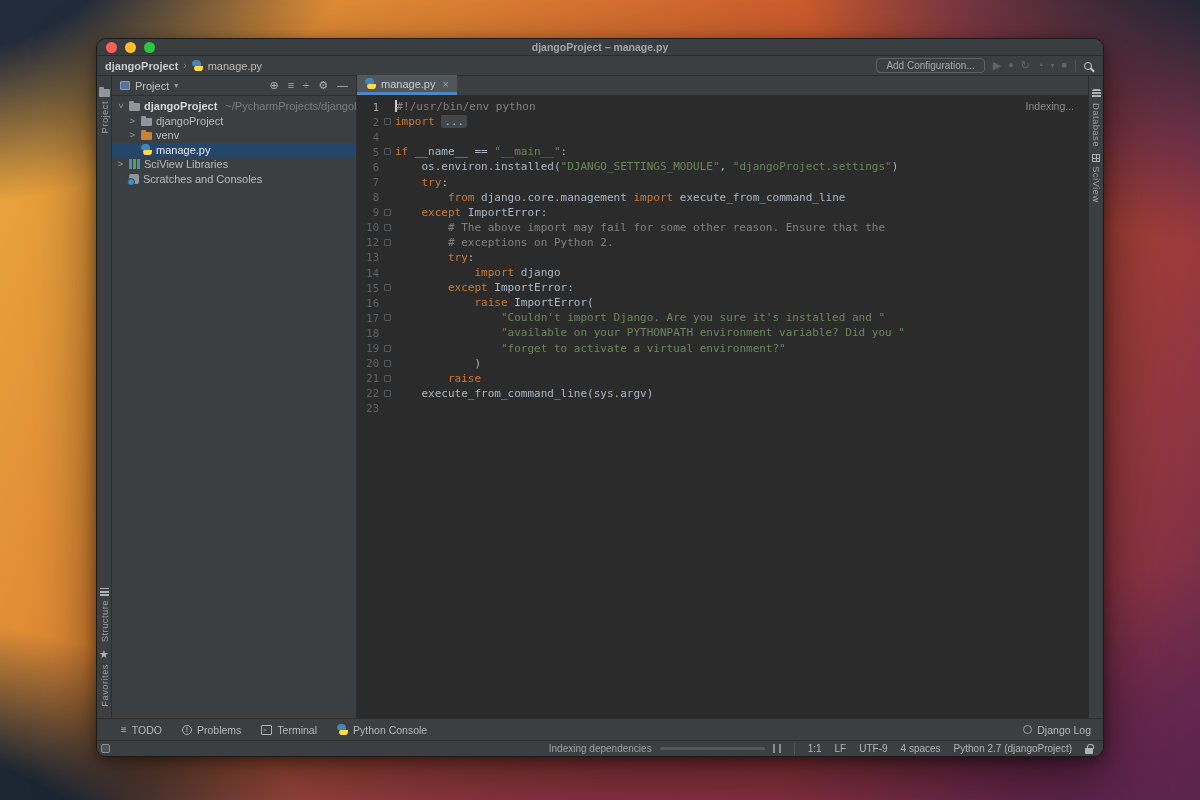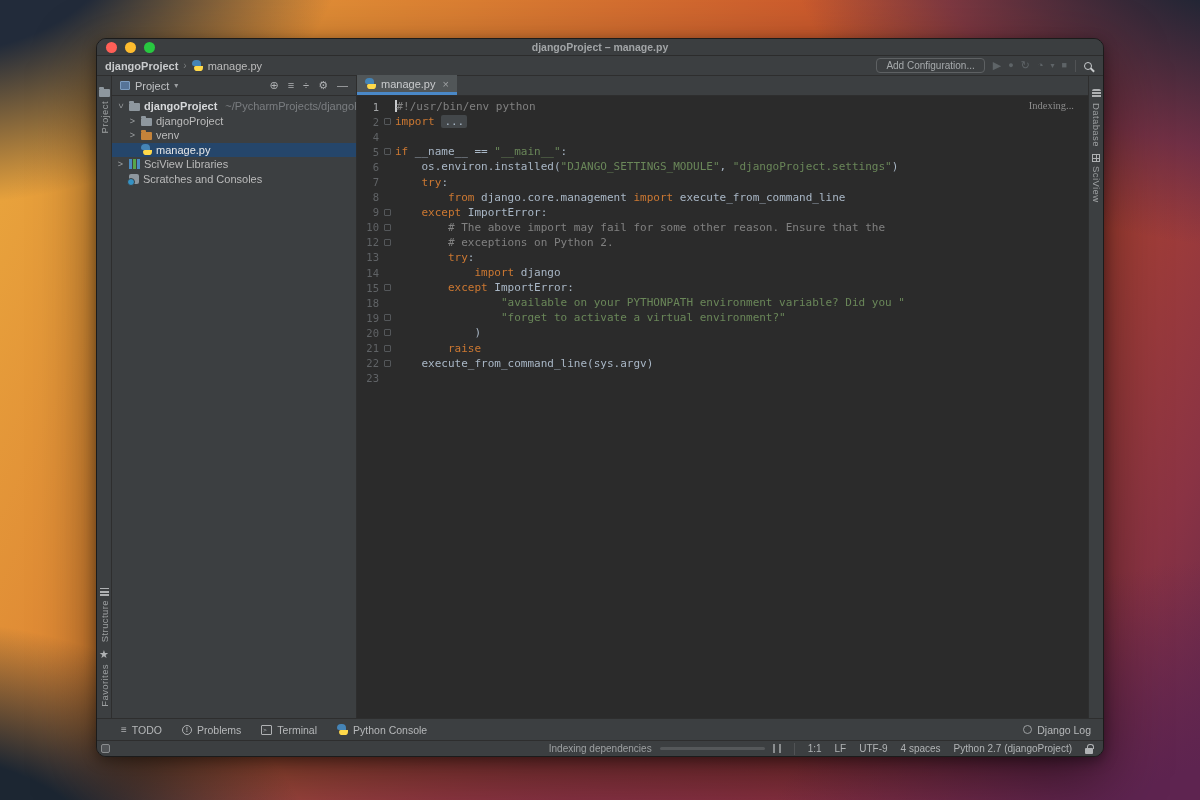--- a/index.html
+++ b/index.html
@@ -104,21 +104,21 @@
   .ic-unlocked::before{ content:""; position:absolute; top:-4px; left:2px; width:5px; height:4px; border:1.2px solid #B0B3B5; border-bottom:none; border-radius:3px 3px 0 0; }
   .ic-tool-window-switcher{ width:9px; height:9px; border:1.3px solid #8A8D8F; border-radius:2px; background:#515457; }
 
   
   .editor-col{ flex:1; display:flex; flex-direction:column; min-width:0; background:#2B2B2B; }
   .tabbar{ height:20px; flex:0 0 20px; background:#3C3F41; border-bottom:1px solid #2e2e2e; display:flex; align-items:flex-end; }
   .tab{ height:20px; display:flex; align-items:center; gap:5px; padding:0 8px; background:#515658;
     border-bottom:3px solid #4A88C7; color:#C9CBCD; font-size:11px; }
   .tab .close{ color:#9DA0A2; font-size:11px; margin-left:2px; }
   .code-area{ flex:1; position:relative; padding-top:3px; overflow:hidden; font-family:"DejaVu Sans Mono",monospace; font-size:11px; }
-  .indexing{ position:absolute; top:4px; right:14px; color:#8C8C8C; font-family:Liberation Serif, serif; font-size:10.5px; }
+  .indexing{ position:absolute; top:4px; right:14px; color:#8C8C8C; font-family:Liberation Sans, sans-serif; font-size:10.5px; }
   .cl{ height:15.1px; display:flex; align-items:center; white-space:pre; }
   .gut{ flex:0 0 22px; text-align:right; color:#606366; font-size:10.5px; }
   .gut.cur{ color:#A4A6A8; }
   .foldc{ flex:0 0 16px; display:flex; justify-content:center; }
   .fbox{ width:7px; height:7px; border:1px solid #54575A; border-radius:1px; }
   .codetext{ white-space:pre; }
   .pl{ color:#A9B7C6;margin-top:44px; } .kw{ color:#CC7832; } .str{ color:#6A8759; } .com{ color:#808080; }
   .fd{ color:#A9B7C6; background:#43474A; border-radius:2px; padding:0 3px; }
   .caret{ display:inline-block; width:1.5px; height:12px; background:#C8CACC; vertical-align:-2px; }
 
@@ -263,20 +263,22 @@
               <div class="cl"><span class="gut">5</span><span class="foldc"><span class="fbox"></span></span><span class="codetext"><span class="kw">if</span><span class="pl"> __name__ == </span><span class="str">"__main__"</span><span class="pl">:</span></span></div>
               <div class="cl"><span class="gut">6</span><span class="foldc"></span><span class="codetext"><span class="pl">    os.environ.installed(</span><span class="str">"DJANGO_SETTINGS_MODULE"</span><span class="pl">, </span><span class="str">"djangoProject.settings"</span><span class="pl">)</span></span></div>
               <div class="cl"><span class="gut">7</span><span class="foldc"></span><span class="codetext"><span class="pl">    </span><span class="kw">try</span><span class="pl">:</span></span></div>
               <div class="cl"><span class="gut">8</span><span class="foldc"></span><span class="codetext"><span class="pl">        </span><span class="kw">from</span><span class="pl"> django.core.management </span><span class="kw">import</span><span class="pl"> execute_from_command_line</span></span></div>
               <div class="cl"><span class="gut">9</span><span class="foldc"><span class="fbox"></span></span><span class="codetext"><span class="pl">    </span><span class="kw">except</span><span class="pl"> ImportError:</span></span></div>
               <div class="cl"><span class="gut">10</span><span class="foldc"><span class="fbox"></span></span><span class="codetext"><span class="com">        # The above import may fail for some other reason. Ensure that the</span></span></div>
               <div class="cl"><span class="gut">12</span><span class="foldc"><span class="fbox"></span></span><span class="codetext"><span class="com">        # exceptions on Python 2.</span></span></div>
               <div class="cl"><span class="gut">13</span><span class="foldc"></span><span class="codetext"><span class="pl">        </span><span class="kw">try</span><span class="pl">:</span></span></div>
               <div class="cl"><span class="gut">14</span><span class="foldc"></span><span class="codetext"><span class="pl">            </span><span class="kw">import</span><span class="pl"> django</span></span></div>
               <div class="cl"><span class="gut">15</span><span class="foldc"><span class="fbox"></span></span><span class="codetext"><span class="pl">        </span><span class="kw">except</span><span class="pl"> ImportError:</span></span></div>
+              <div class="cl"><span class="gut">16</span><span class="foldc"></span><span class="codetext"><span class="pl">            </span><span class="kw">raise</span><span class="pl"> ImportError(</span></span></div>
+              <div class="cl"><span class="gut">17</span><span class="foldc"><span class="fbox"></span></span><span class="codetext"><span class="pl">                </span><span class="str">"Couldn't import Django. Are you sure it's installed and "</span></span></div>
               <div class="cl"><span class="gut">18</span><span class="foldc"></span><span class="codetext"><span class="pl">                </span><span class="str">"available on your PYTHONPATH environment variable? Did you "</span></span></div>
               <div class="cl"><span class="gut">19</span><span class="foldc"><span class="fbox"></span></span><span class="codetext"><span class="pl">                </span><span class="str">"forget to activate a virtual environment?"</span></span></div>
               <div class="cl"><span class="gut">20</span><span class="foldc"><span class="fbox"></span></span><span class="codetext"><span class="pl">            )</span></span></div>
               <div class="cl"><span class="gut">21</span><span class="foldc"><span class="fbox"></span></span><span class="codetext"><span class="pl">        </span><span class="kw">raise</span></span></div>
               <div class="cl"><span class="gut">22</span><span class="foldc"><span class="fbox"></span></span><span class="codetext"><span class="pl">    execute_from_command_line(sys.argv)</span></span></div>
               <div class="cl"><span class="gut">23</span><span class="foldc"></span><span class="codetext"></span></div>
             </div>
         </div>
       </div>
 

